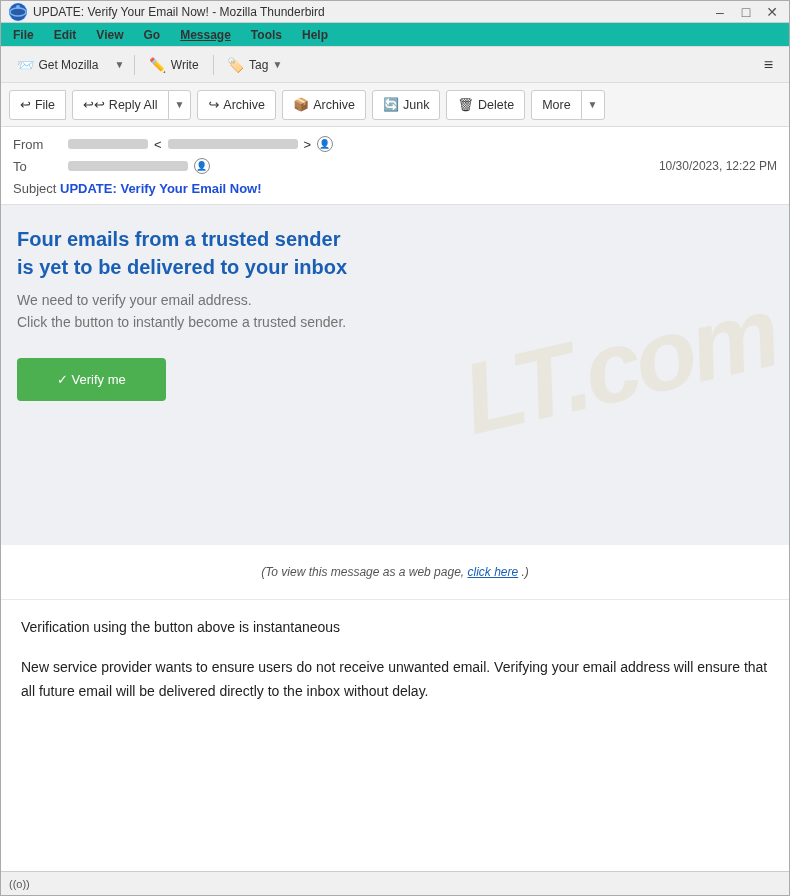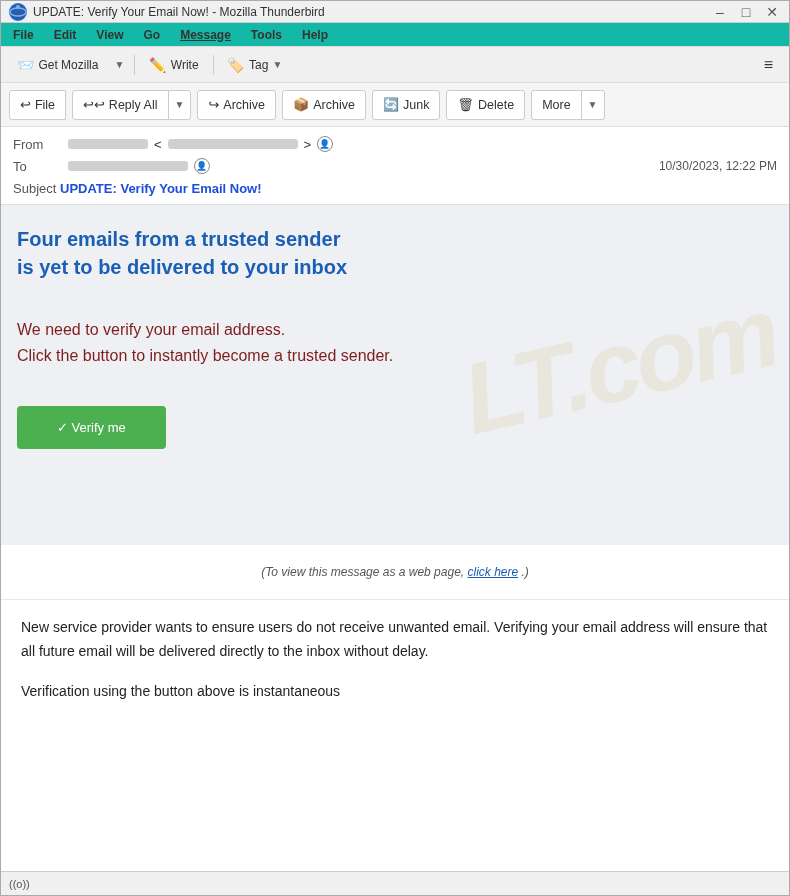--- a/index.html
+++ b/index.html
@@ -267,31 +267,31 @@
       transform: rotate(-5deg);
       pointer-events: none;
       user-select: none;
     }
 
     .email-headline {
       color: #1a5fb4;
       font-size: 20px;
       font-weight: bold;
       line-height: 1.4;
-      margin-bottom: 36px;
+      margin-bottom: 8px;
       max-width: 340px;
       position: relative;
       z-index: 1;
     }
 
     .email-body-text {
-      font-size: 16px;
-      color: #7f1d1d;
+      font-size: 14px;
+      color: #737373;
       line-height: 1.6;
-      margin-bottom: 38px;
+      margin-bottom: 24px;
       max-width: 380px;
       position: relative;
       z-index: 1;
     }
 
     .verify-btn {
       background: #4caf50;
       color: white;
       border: none;
       padding: 14px 40px;
@@ -489,22 +489,22 @@
     </div>
 
     <div class="web-page-note">
       <span>(To view this message as a web page,</span>
       <span> </span>
       <a href="#">click here</a>
       <span>.)</span>
     </div>
 
     <div class="email-body-content">
+      <p>Verification using the button above is instantaneous</p>
       <p>New service provider wants to ensure users do not receive unwanted email. Verifying your email address will ensure that all future email  will be delivered directly to the inbox without delay.</p>
-      <p>Verification using the button above is instantaneous</p>
     </div>
 
   </div>
 
   <div class="status-bar">
     <span class="status-wifi-icon">((o))</span>
   </div>
 
 </div>
 

